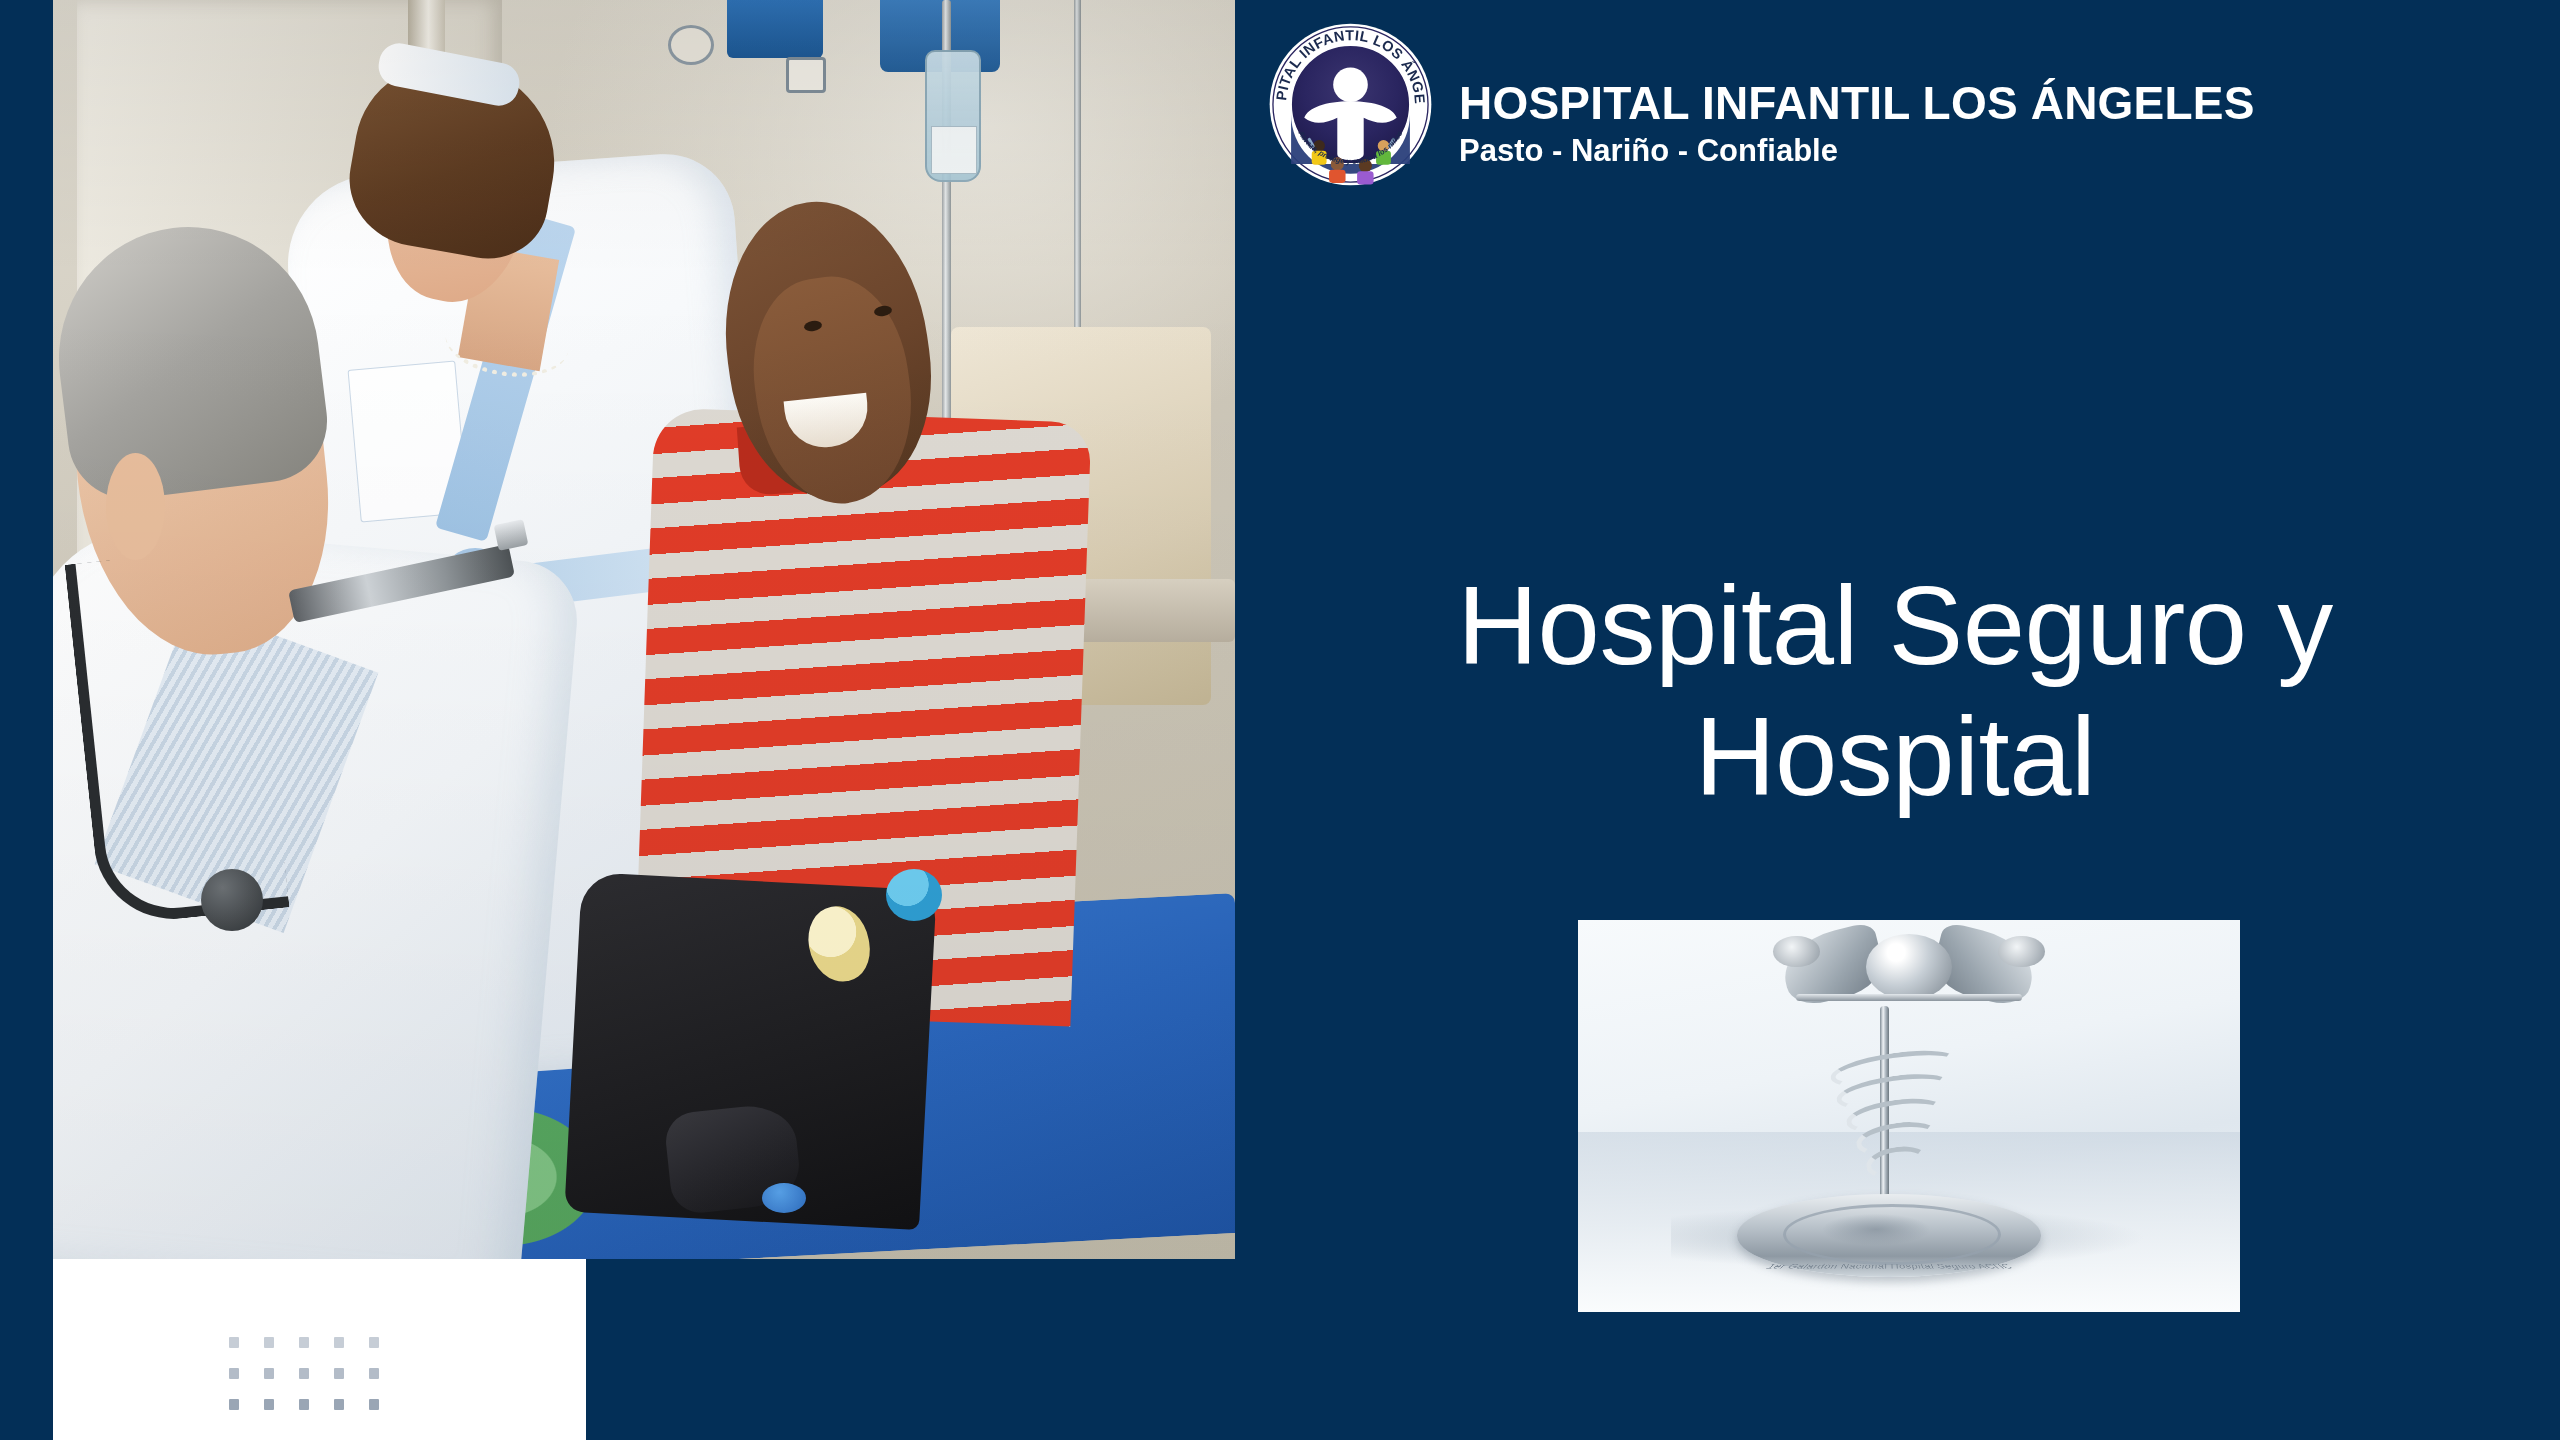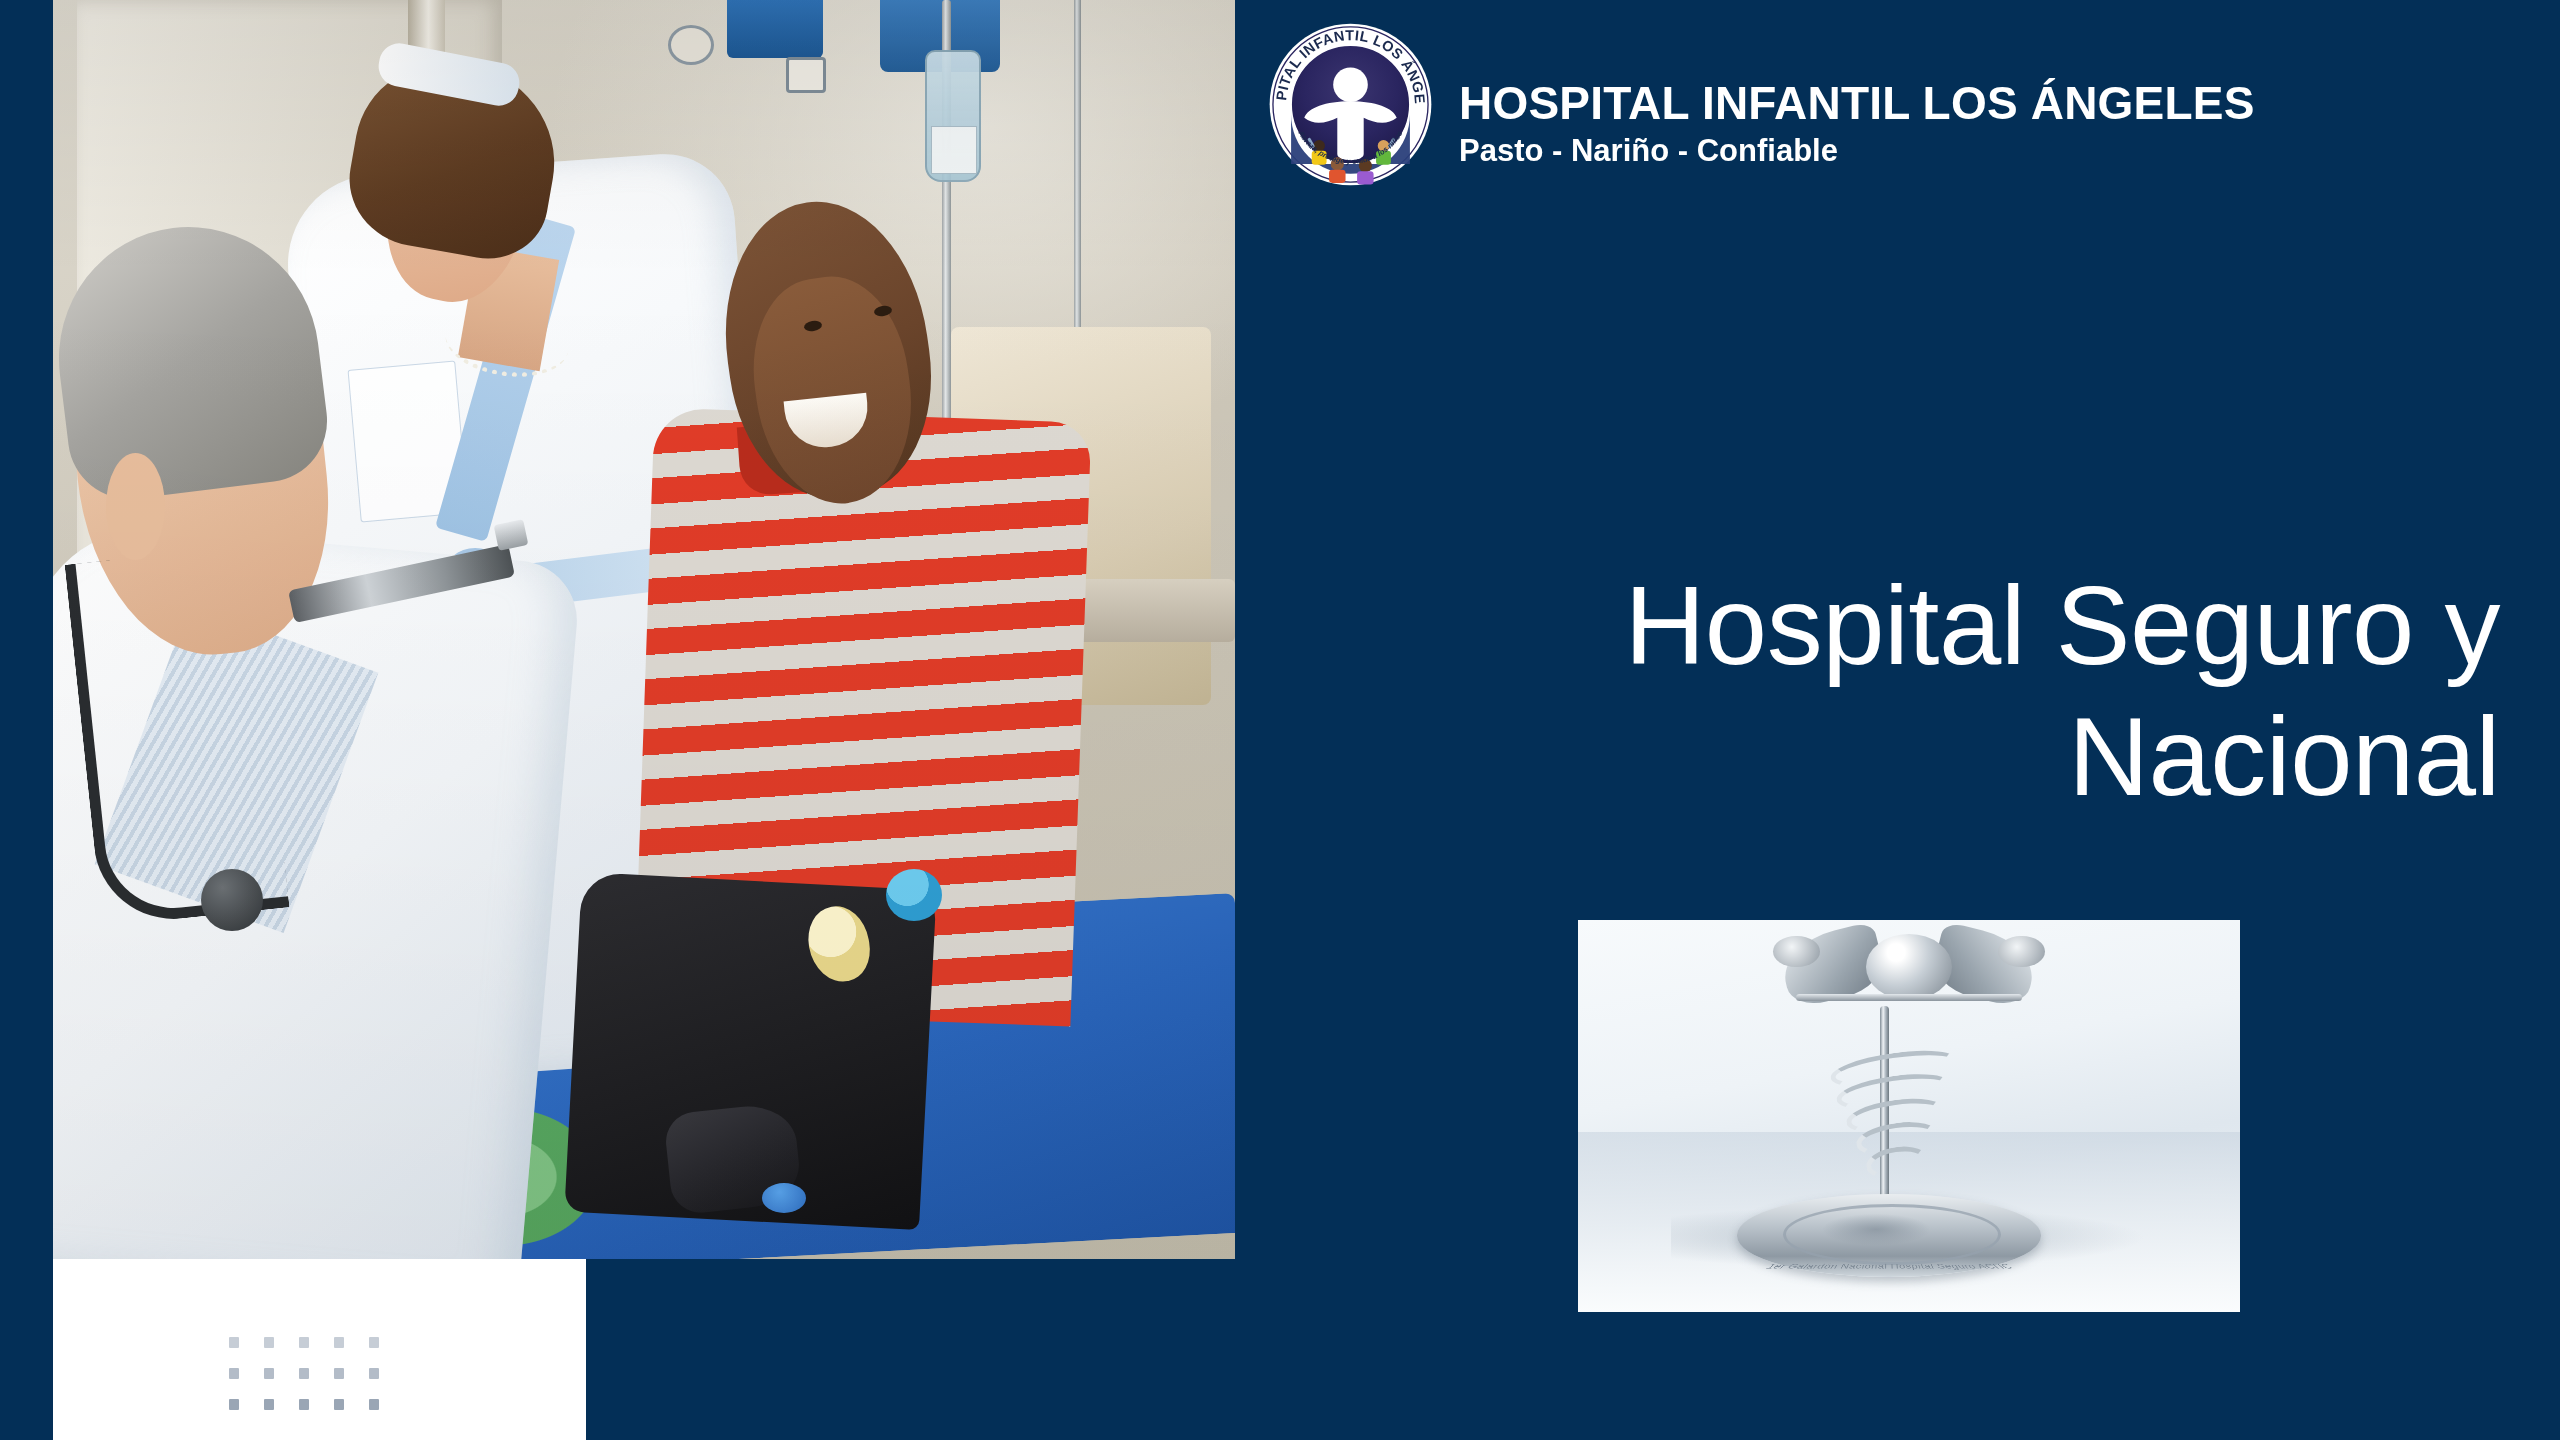--- a/index.html
+++ b/index.html
@@ -368,21 +368,21 @@
     line-height: 1.5;
     white-space: nowrap;
   }
 
   
   .headline {
     position: absolute;
     left: 1290px;
     top: 560px;
     width: 1210px;
-    text-align: right;
+    text-align: center;
     color: #ffffff;
     font-size: 112px;
     font-weight: 400;
     line-height: 1.17;
     letter-spacing: -0.5px;
   }
 
   
   .trophy-frame {
     position: absolute;
@@ -614,21 +614,21 @@
     </div>
 
     <div class="brand-text">
       <div class="brand-title">HOSPITAL INFANTIL LOS ÁNGELES</div>
       <div class="brand-sub">Pasto - Nariño - Confiable</div>
     </div>
   </div>
 
   <div class="headline">
     <div>Hospital Seguro y</div>
-    <div>Nacional</div>
+    <div>Hospital</div>
   </div>
 
   <div class="trophy-frame">
     <div class="tr-floor"></div>
     <div class="tr-shadow"></div>
 
     <div class="tr-wing-l"></div>
     <div class="tr-wing-r"></div>
     <div class="tr-nub-l"></div>
     <div class="tr-nub-r"></div>

